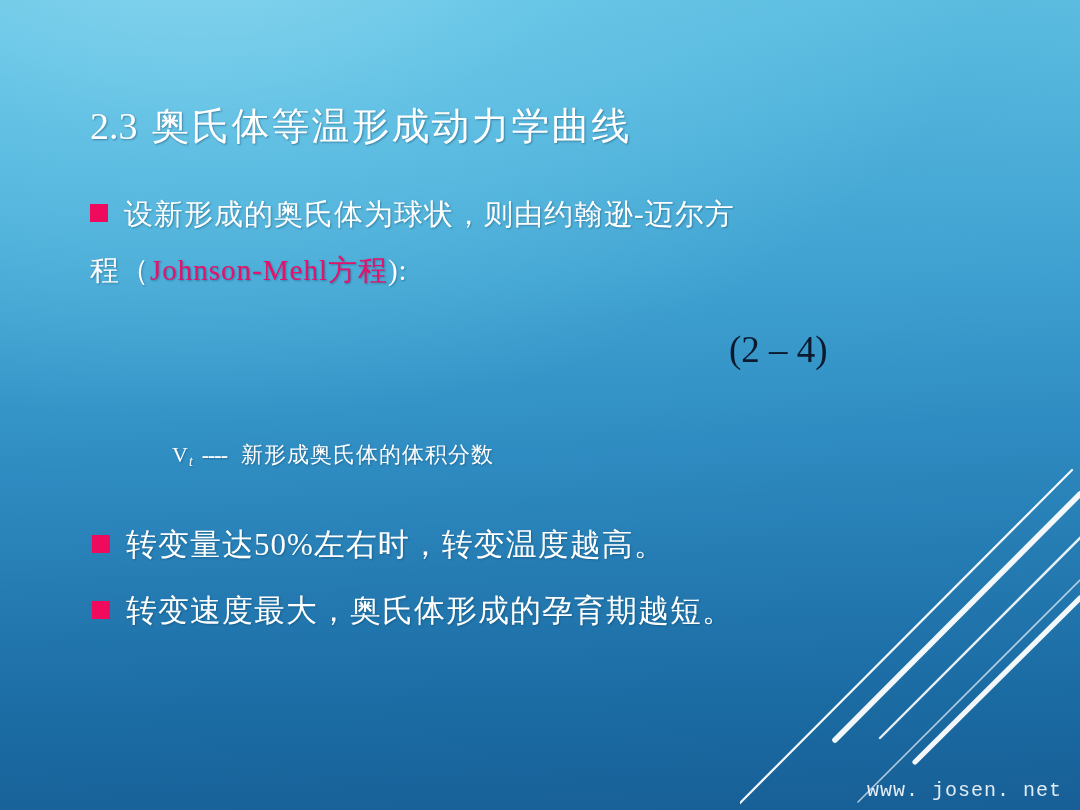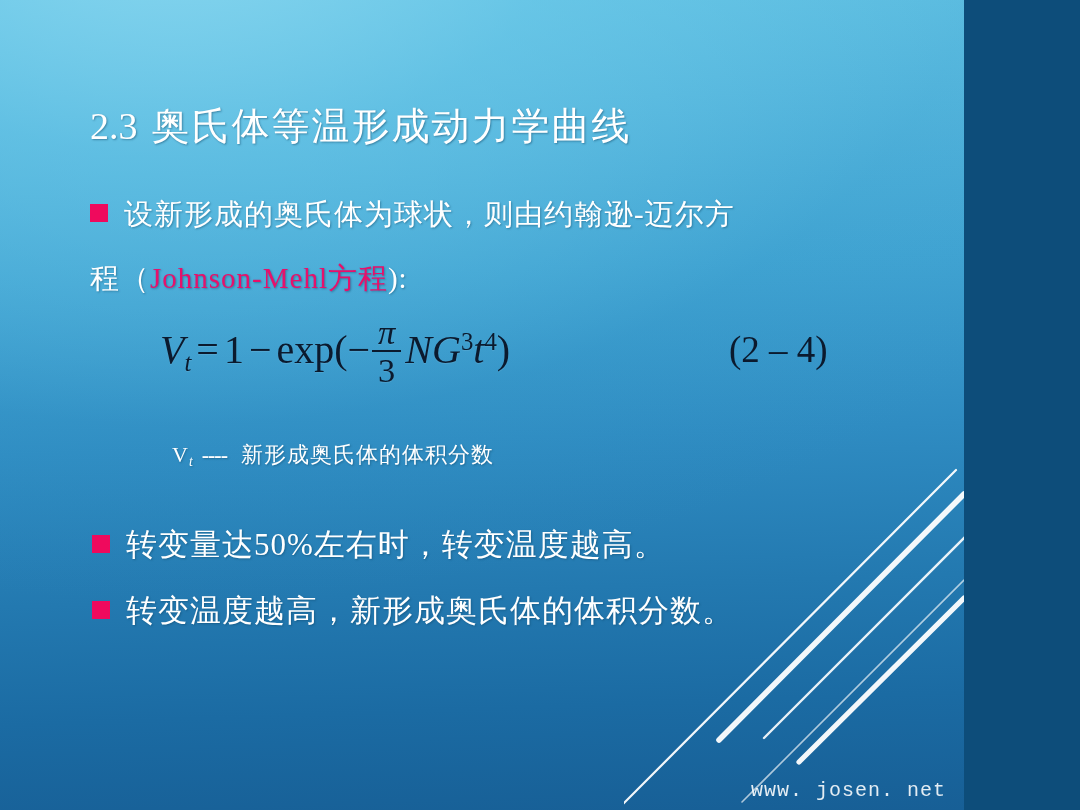--- a/index.html
+++ b/index.html
@@ -2,21 +2,21 @@
 <html><head>
 <meta charset="utf-8">
 <style>
   html, body {
     margin: 0;
     padding: 0;
     background: #0d4d7a;
   }
   .slide {
     position: relative;
-    width: 964px;
+    width: 1080px;
     height: 810px;
     overflow: hidden;
     background:
       radial-gradient(ellipse 1400px 900px at 18% -12%, rgba(140, 216, 240, 0.95) 0%, rgba(108, 201, 233, 0.55) 28%, rgba(60, 160, 205, 0.12) 58%, rgba(0,0,0,0) 78%),
       linear-gradient(178deg, #63c3e4 0%, #55b6dd 14%, #40a3d2 34%, #2f8cc2 54%, #2379b0 72%, #1b6ba3 86%, #175f96 100%);
     font-family: "Liberation Serif", "DejaVu Serif", serif;
   }
 
   
   .streaks {
@@ -56,21 +56,21 @@
     display: inline-block;
     width: 18px;
     height: 18px;
     background: #ef0a5d;
     vertical-align: 2px;
     margin-right: 16px;
   }
   .crimson { color: #e6116b; }
 
   .p-intro { left: 90px; top: 190px; width: 830px; }
-  .p-intro .l2 { display: block; margin-top: 16px; font-family: Liberation Serif, serif; }
+  .p-intro .l2 { display: block; margin-top: 8px; font-family: Liberation Serif, serif; }
 
   
   .formula {
     position: absolute;
     left: 160px;
     top: 316px;
     color: #0b1a2e;
     font-size: 40px;
     font-family: "Liberation Serif", "DejaVu Serif", serif;
     white-space: nowrap;
@@ -157,34 +157,31 @@
 
   <div class="title">
     <span class="num">2.3</span><span>奥氏体等温形成动力学曲线</span>
   </div>
 
   <div class="para p-intro">
     <span class="bullet-sq"></span><span>设新形成的奥氏体为球状，则由约翰逊-迈尔方</span>
     <span class="l2"><span>程（</span><span class="crimson">Johnson-Mehl方程</span><span>):</span></span>
   </div>
 
-  <div class="formula">
-    <span class="it">V</span><span class="sub">t</span><span class="op">=</span><span>1</span><span class="op">−</span><span>exp(</span><span>−</span><span class="frac"><span class="nume">π</span><span class="deno">3</span></span><span class="it">N</span><span class="it">G</span><span class="sup">3</span><span class="it">t</span><span class="sup">4</span><span>)</span>
-  </div>
 
   <div class="eqnum">(2 – 4)</div>
 
   <div class="legend">
     <span>V</span><span class="sub">t</span><span class="dashes">----</span><span>新形成奥氏体的体积分数</span>
   </div>
 
   <div class="blist">
     <div class="bitem">
       <span class="bullet-sq"></span><span>转变量达50%左右时，转变温度越高。</span>
     </div>
     <div class="bitem">
-      <span class="bullet-sq"></span><span>转变温度越高，新形成奥氏体的体积分数。</span>
+      <span class="bullet-sq"></span><span>转变速度最大，奥氏体形成的孕育期越短。</span>
     </div>
   </div>
 
   <div class="watermark">www. josen. net</div>
 
 </div>
 
 </body></html>

